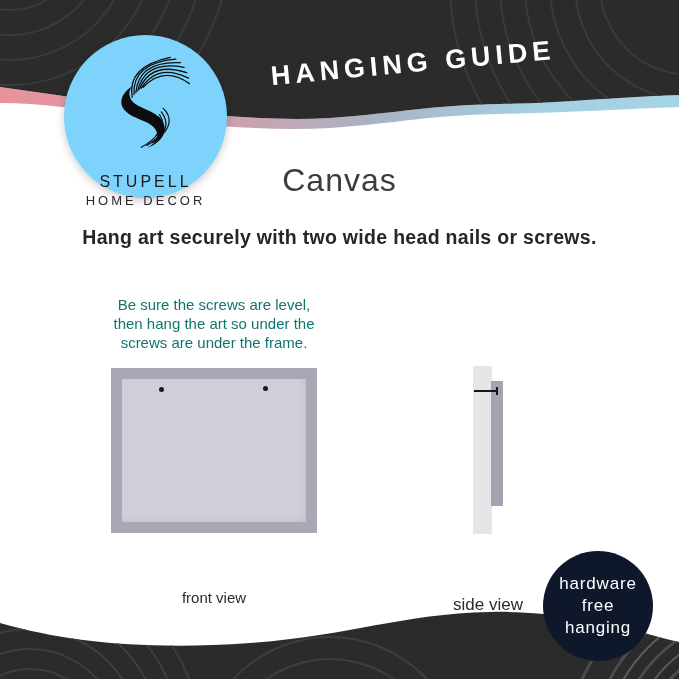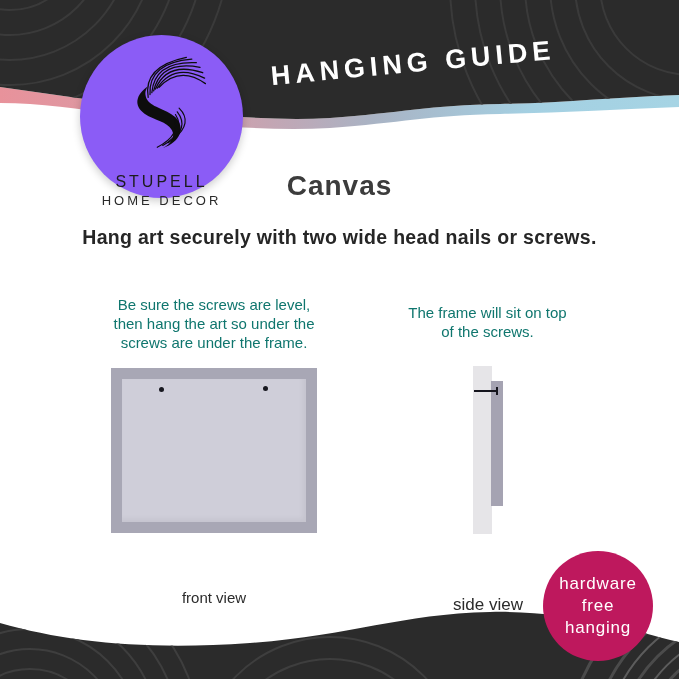--- a/index.html
+++ b/index.html
@@ -5,36 +5,36 @@
   html,body{margin:0;padding:0;background:#ffffff;}
   .stage{
     position:relative;width:679px;height:679px;overflow:hidden;background:#ffffff;
     font-family:"Liberation Sans",sans-serif;
   }
   svg{display:block;}
   .header-svg{position:absolute;left:0;top:0;}
   .footer-svg{position:absolute;left:0;top:609px;}
 
   .logo{
-    position:absolute;left:80px;top:35px;width:163px;height:163px;border-radius:50%;
-    background:#8b5cf6;box-shadow:0 3px 8px rgba(0,0,0,0.20);z-index:5;
+    position:absolute;left:64px;top:35px;width:163px;height:163px;border-radius:50%;
+    background:#7dd3fc;box-shadow:0 3px 8px rgba(0,0,0,0.20);z-index:5;
   }
   .logo-mark{position:absolute;left:30px;top:10px;}
   .logo-name{
     position:absolute;left:0;top:138px;width:100%;text-align:center;
     font-size:16px;letter-spacing:3px;color:#1c1c1c;font-weight:400;
   }
   .logo-tag{
     position:absolute;left:0;top:158px;width:100%;text-align:center;
     font-size:13px;letter-spacing:3px;color:#2a2a2a;font-weight:400;
   }
 
   .canvas-title{
     position:absolute;left:0;top:162px;width:679px;text-align:center;
-    font-size:28px;font-weight:700;letter-spacing:1px;color:#3c3c3c;margin-top:8px;
+    font-size:32px;font-weight:400;letter-spacing:1px;color:#3c3c3c;
   }
   .instruction{
     position:absolute;left:0;top:226px;width:679px;text-align:center;
     font-size:19.5px;font-weight:700;letter-spacing:0.3px;color:#262626;
   }
   .note{
     position:absolute;text-align:center;font-size:15px;line-height:19px;color:#0f766e;
   }
   .note-front{left:104px;top:295px;width:220px;}
   .note-side{left:395px;top:303px;width:185px;}
@@ -66,21 +66,21 @@
   }
 
   .caption{
     position:absolute;text-align:center;font-size:15px;color:#2b2b2b;margin-top:36px;
   }
   .caption-front{left:111px;top:553px;width:206px;}
   .caption-side{left:433px;top:559px;width:110px;font-size:17px;}
 
   .badge{
     position:absolute;left:543px;top:551px;width:110px;height:110px;border-radius:50%;
-    background:#be185d;z-index:6;text-align:center;color:#ffffff;
+    background:#0f172a;z-index:6;text-align:center;color:#ffffff;
     font-size:17px;line-height:22px;letter-spacing:0.8px;
   }
   .badge-inner{padding-top:22px;}
 </style>
 </head>
 <body>
 
 <div class="stage">
 
   <svg class="header-svg" width="679" height="135" viewBox="0 0 679 135">
@@ -147,24 +147,20 @@
     <div class="logo-tag">HOME DECOR</div>
   </div>
 
   <div class="canvas-title">Canvas</div>
   <div class="instruction">Hang art securely with two wide head nails or screws.</div>
 
   <div class="note note-front">
     <div>Be sure the screws are level,</div>
     <div>then hang the art so under the</div>
     <div>screws are under the frame.</div>
-  </div>
-  <div class="note note-side">
-    <div>The frame will sit on top</div>
-    <div>of the screws.</div>
   </div>
 
   <div class="front-frame">
     <div class="front-canvas"></div>
     <span class="screw screw-left"></span>
     <span class="screw screw-right"></span>
   </div>
   <div class="caption caption-front">front view</div>
 
   <div class="side-wall"></div>

